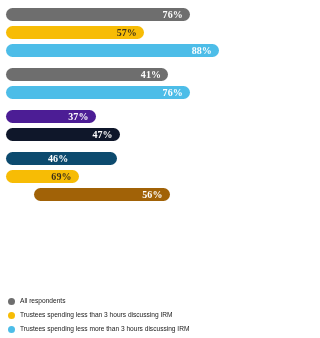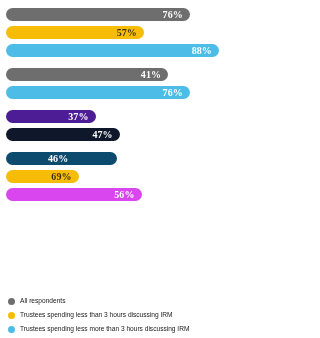--- a/index.html
+++ b/index.html
@@ -137,21 +137,21 @@
           <div class="bar" style="width: 46%; background: #0c4a6e; justify-content: center;">
             <span class="bar-label" style="color: rgb(255, 255, 255);">46%</span>
           </div>
         </div>
         <div class="bar-row">
           <div class="bar" style="width: 30%; background: rgb(247, 188, 5);">
             <span class="bar-label" style="color: rgb(61, 49, 24);">69%</span>
           </div>
         </div>
         <div class="bar-row">
-          <div class="bar" style="width: 56%; background: #d946ef;">
+          <div class="bar" style="width: 56%; background: #a16207; margin-left: 28px;">
             <span class="bar-label" style="color: rgb(255, 255, 255);">56%</span>
           </div>
         </div>
       </div>
     </div>
 
   <div class="legend">
       <div class="legend-item">
         <span class="legend-swatch" style="background: rgb(110, 110, 110);"></span>
         <span class="legend-text">All respondents</span>

